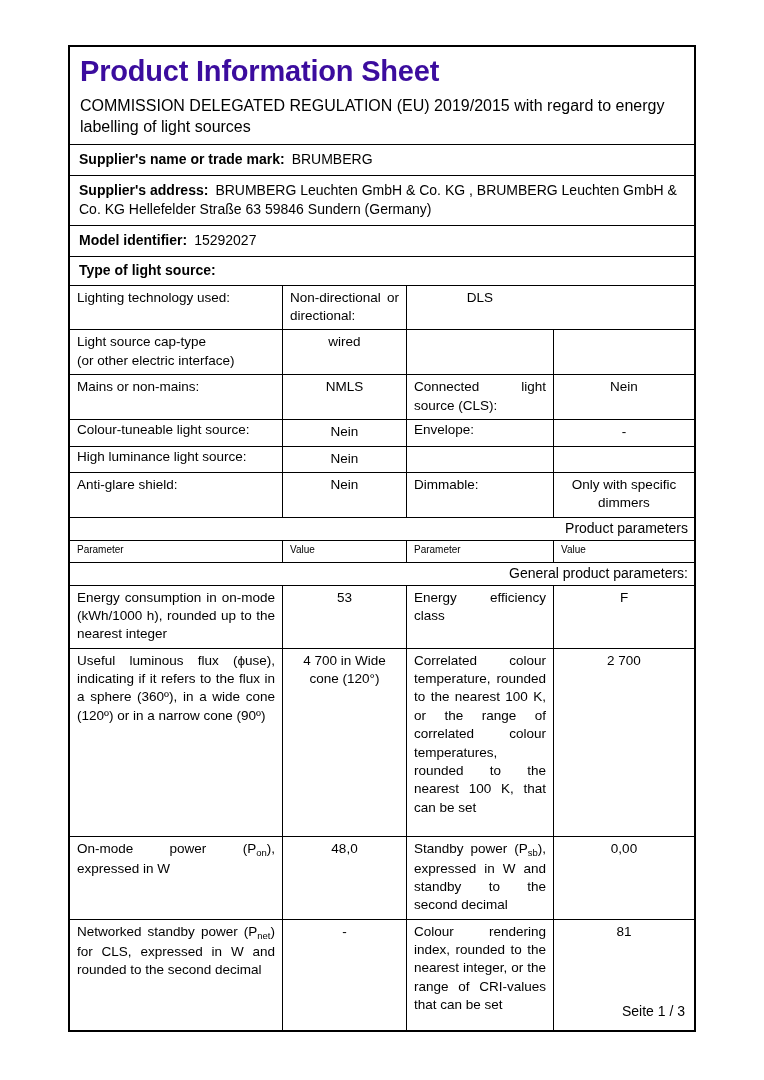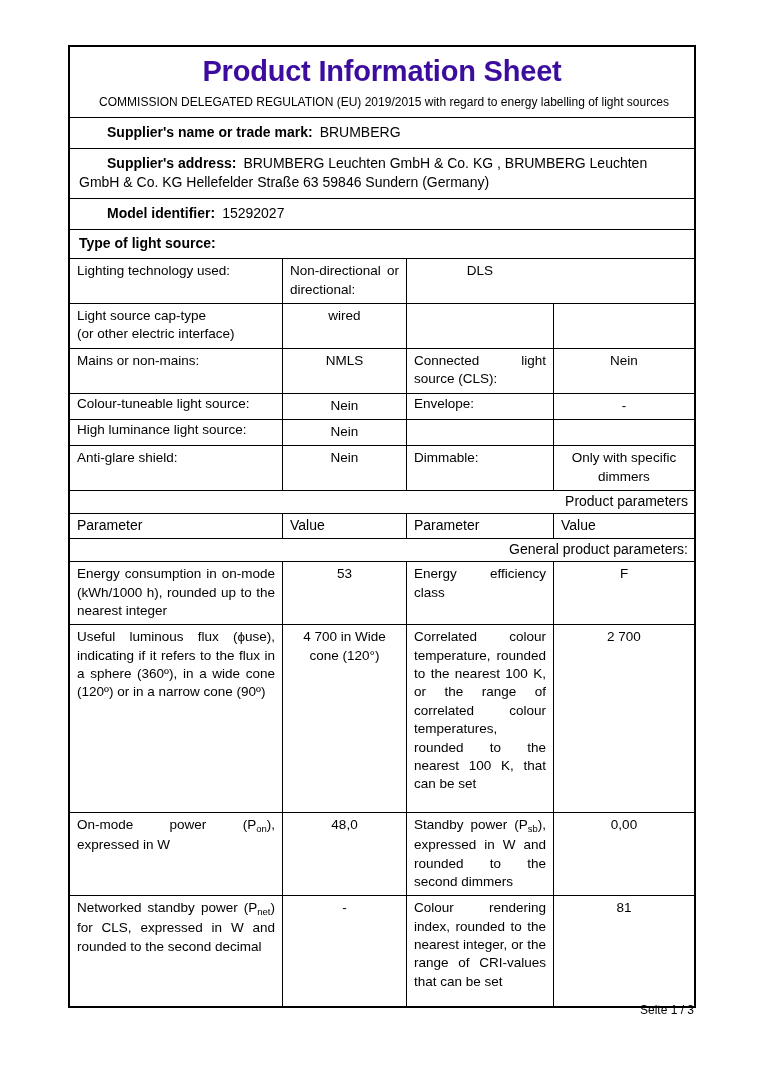--- a/index.html
+++ b/index.html
@@ -8,43 +8,43 @@
   body {
     width:764px; height:1080px; position:relative;
     font-family:"Liberation Sans", sans-serif;
     color:var(--text); font-size:13.5px; line-height:1.36;
   }
   .tbl {
     position:absolute; left:68px; top:45px; width:628px;
     border:2px solid var(--border); background:#fff;
   }
   .row { border-top:1px solid var(--border); }
-  .row:first-child { border-top:none;text-align:center; }
+  .row:first-child { border-top:none; }
   .row4 { display:grid; grid-template-columns:212px 124px 147px 141px; }
   .row4 > div { border-left:1px solid var(--border); padding:3px 7px 4px; }
   .row4 > div:first-child { border-left:none; }
   .pcell { text-align:justify; }
   .vcell { text-align:center; padding:3px 4px 4px !important; }
   .titleblock { padding:8px 10px 6px; }
   .titleblock h1 {
     color:var(--title-color); font-size:29px; line-height:1.15;
     font-weight:bold; letter-spacing:-0.2px;
   }
-  .subtitle { margin-top:7px; font-size:12px; line-height:1.32; width:608px; }
+  .subtitle { margin-top:7px; font-size:16px; line-height:1.32; width:608px; }
   .kv { padding:5px 9px 6px; font-size:14px; }
-  .kv .lbl { font-weight:bold;margin-left:28px; }
+  .kv .lbl { font-weight:bold; }
   .kv .val { margin-left:7px; }
   .sechead { padding:4px 9px 5px; font-size:14px; font-weight:bold; }
   .centerhead { text-align:right; font-weight:normal; font-size:14px; padding:1px 6px 2px; }
-  .colheads > div { font-size:14px; padding:2px 7px 3px; }
+  .colheads > div { font-size:10px; padding:2px 7px 3px; }
   .line2 { }
   .sub { font-size:9.5px; vertical-align:-3px; }
   .footer {
-    position:absolute; top:1002px; right:70px;
-    font-size:12px; color:var(--text);
+    position:absolute; top:1002px; right:79px;
+    font-size:14px; color:var(--text);
   }
 </style>
 </head>
 <body>
 
 <div class="tbl">
 
   <div class="row titleblock">
     <h1>Product Information Sheet</h1>
     <p class="subtitle">COMMISSION DELEGATED REGULATION (EU) 2019/2015 with regard to energy labelling of light sources</p>
@@ -129,21 +129,21 @@
   <div class="row row4" style="min-height:188px">
     <div class="pcell">Useful luminous flux (ϕuse), indicating if it refers to the flux in a sphere (360º), in a wide cone (120º) or in a narrow cone (90º)</div>
     <div class="vcell">4 700 in Wide cone (120°)</div>
     <div class="pcell">Correlated colour temperature, rounded to the nearest 100 K, or the range of correlated colour temperatures, rounded to the nearest 100 K, that can be set</div>
     <div class="vcell">2 700</div>
   </div>
 
   <div class="row row4" style="min-height:78px">
     <div class="pcell"><span>On-mode power (P</span><span class="sub">on</span><span>), expressed in W</span></div>
     <div class="vcell">48,0</div>
-    <div class="pcell"><span>Standby power (P</span><span class="sub">sb</span><span>), expressed in W and rounded to the second dimmers</span></div>
+    <div class="pcell"><span>Standby power (P</span><span class="sub">sb</span><span>), expressed in W and standby to the second decimal</span></div>
     <div class="vcell">0,00</div>
   </div>
 
   <div class="row row4" style="min-height:111px">
     <div class="pcell"><span>Networked standby power (P</span><span class="sub">net</span><span>) for CLS, expressed in W and rounded to the second decimal</span></div>
     <div class="vcell">-</div>
     <div class="pcell">Colour rendering index, rounded to the nearest integer, or the range of CRI-values that can be set</div>
     <div class="vcell">81</div>
   </div>
 

